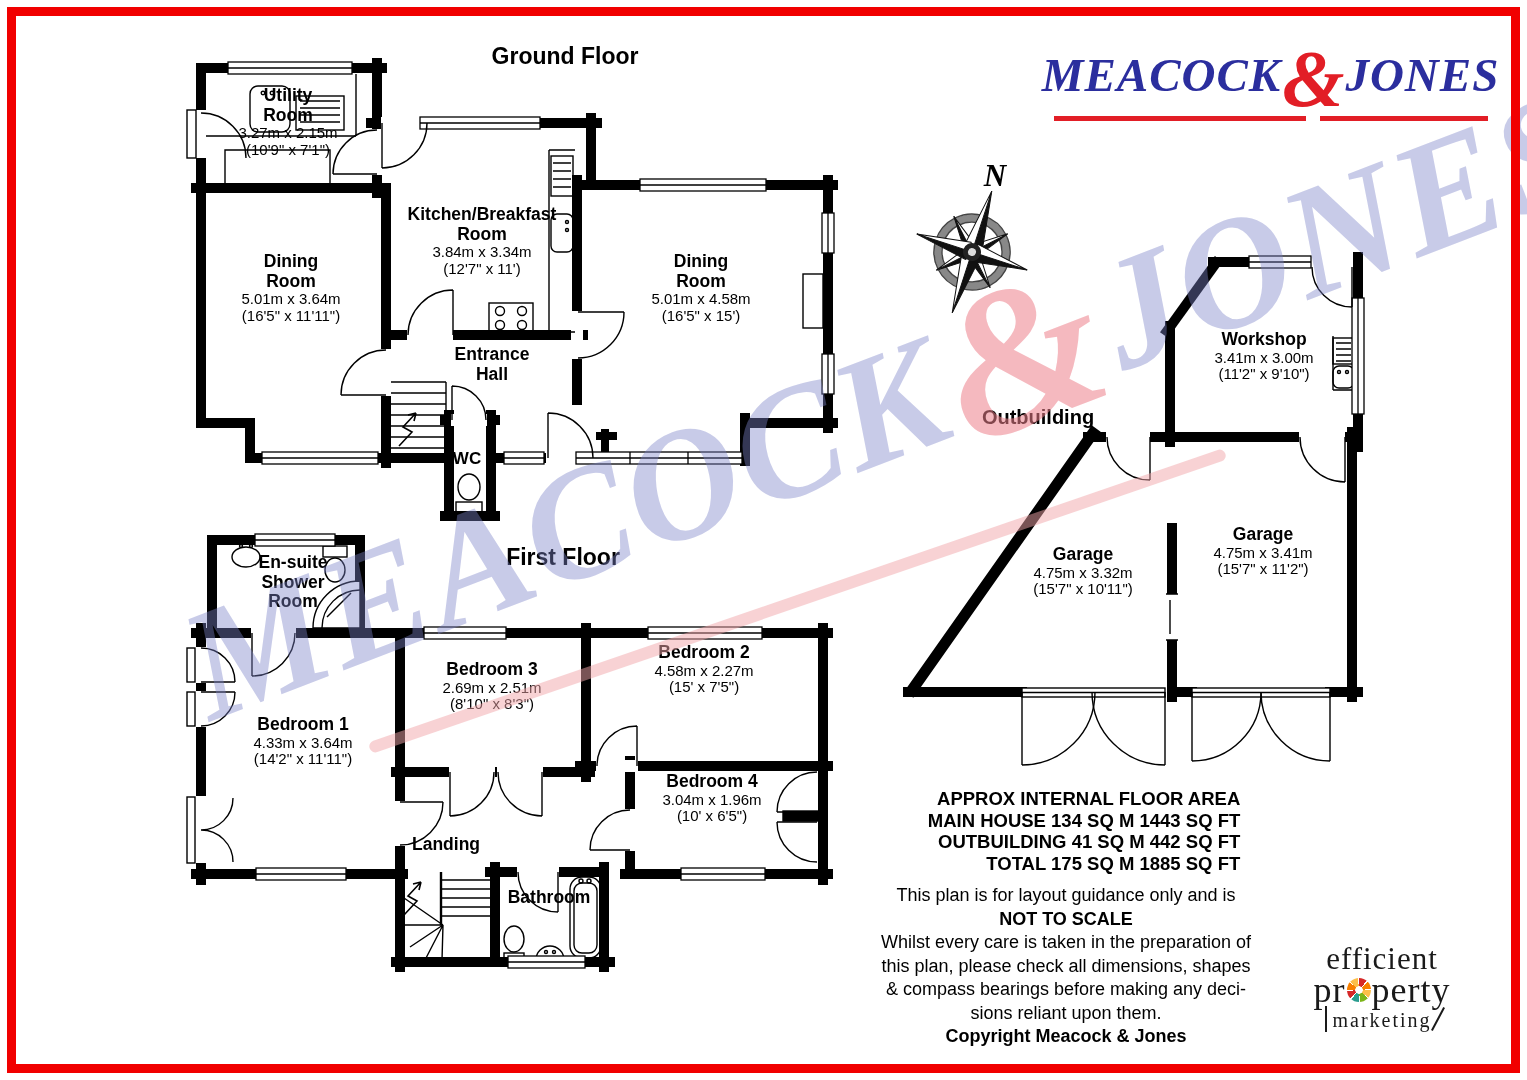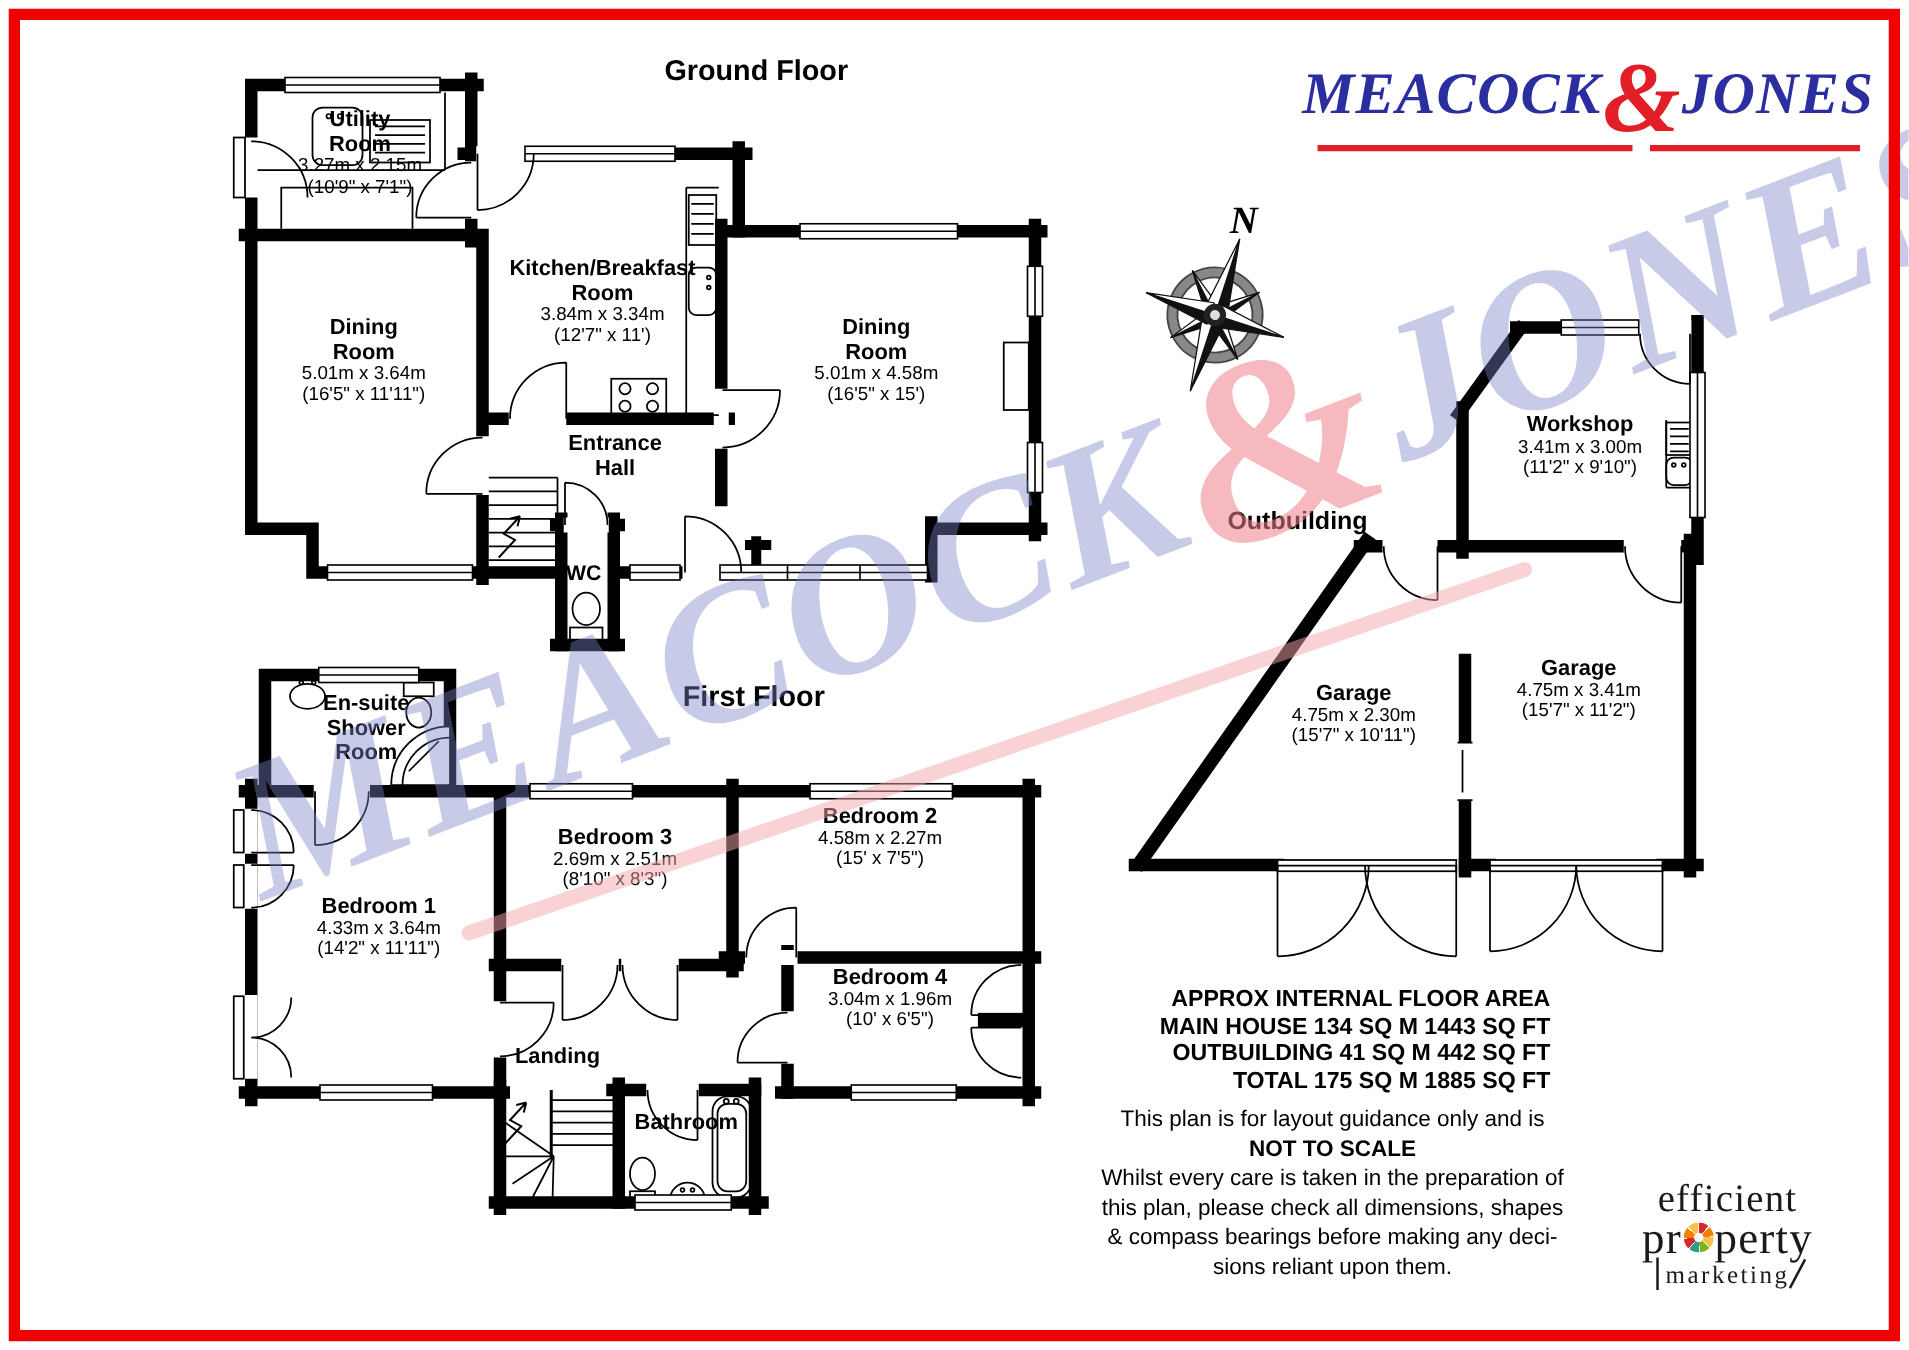--- a/index.html
+++ b/index.html
@@ -3,21 +3,21 @@
 <meta charset="utf-8">
 <style>
   html,body{margin:0;padding:0;background:#fff;}
   .page{position:relative;width:1527px;height:1080px;background:#fff;overflow:hidden;
         font-family:"Liberation Sans",sans-serif;color:#000;}
   .frame{position:absolute;inset:7px;border:9px solid #f10000;pointer-events:none;z-index:40;}
   svg.plan{position:absolute;left:0;top:0;z-index:1;}
   .lbl{position:absolute;transform:translateX(-50%);text-align:center;z-index:5;line-height:1.12;}
   .rn{font-weight:bold;font-size:17.5px;white-space:pre-line;}
   .rd{font-size:15px;white-space:pre-line;}
-  .title{font-weight:bold;font-size:23px;margin-left:40px;}
+  .title{font-weight:bold;font-size:23px;}
   .small-title{font-weight:bold;font-size:20px;margin-top:48px;}
   .wc{font-weight:bold;font-size:17px;}
   
   .wm{position:absolute;left:150px;top:330px;width:1250px;text-align:center;white-space:nowrap;
       transform:rotate(-21deg);font-family:"Liberation Serif",serif;font-style:italic;font-weight:bold;
       font-size:158px;letter-spacing:3px;color:rgba(124,130,200,0.42);z-index:10;pointer-events:none;}
   .wm .amp{color:rgba(236,128,138,0.55);font-size:205px;vertical-align:-16px;padding:0 6px;}
   .swoosh{position:absolute;left:345px;top:595px;width:905px;height:12px;border-radius:8px;
       background:rgba(242,165,170,0.5);transform:rotate(-19deg);z-index:9;pointer-events:none;}
   
@@ -369,21 +369,21 @@
     <div class="rn">Bathroom</div>
   </div>
 
   <div class="lbl" style="left:1264px;top:330px">
     <div class="rn">Workshop</div>
     <div class="rd">3.41m x 3.00m</div>
     <div class="rd">(11'2" x 9'10")</div>
   </div>
   <div class="lbl" style="left:1083px;top:545px">
     <div class="rn">Garage</div>
-    <div class="rd">4.75m x 2.30m</div>
+    <div class="rd">4.75m x 3.32m</div>
     <div class="rd">(15'7" x 10'11")</div>
   </div>
   <div class="lbl" style="left:1263px;top:525px">
     <div class="rn">Garage</div>
     <div class="rd">4.75m x 3.41m</div>
     <div class="rd">(15'7" x 11'2")</div>
   </div>
 
   <div class="areas">
     <div>APPROX INTERNAL FLOOR AREA</div>
@@ -391,20 +391,21 @@
     <div>OUTBUILDING 41 SQ M 442 SQ FT</div>
     <div>TOTAL 175 SQ M 1885 SQ FT</div>
   </div>
   <div class="disc">
     <div>This plan is for layout guidance only and is</div>
     <div class="b">NOT TO SCALE</div>
     <div>Whilst every care is taken in the preparation of</div>
     <div>this plan, please check all dimensions, shapes</div>
     <div>&amp; compass bearings before making any deci-</div>
     <div>sions reliant upon them.</div>
+    <div class="b">Copyright Meacock &amp; Jones</div>
   </div>
 
   <div class="mj">
     <span class="t">MEACOCK</span>
     <span class="amp">&amp;</span>
     <span class="t">JONES</span>
     <span class="ul l"></span>
     <span class="ul r"></span>
   </div>
 

